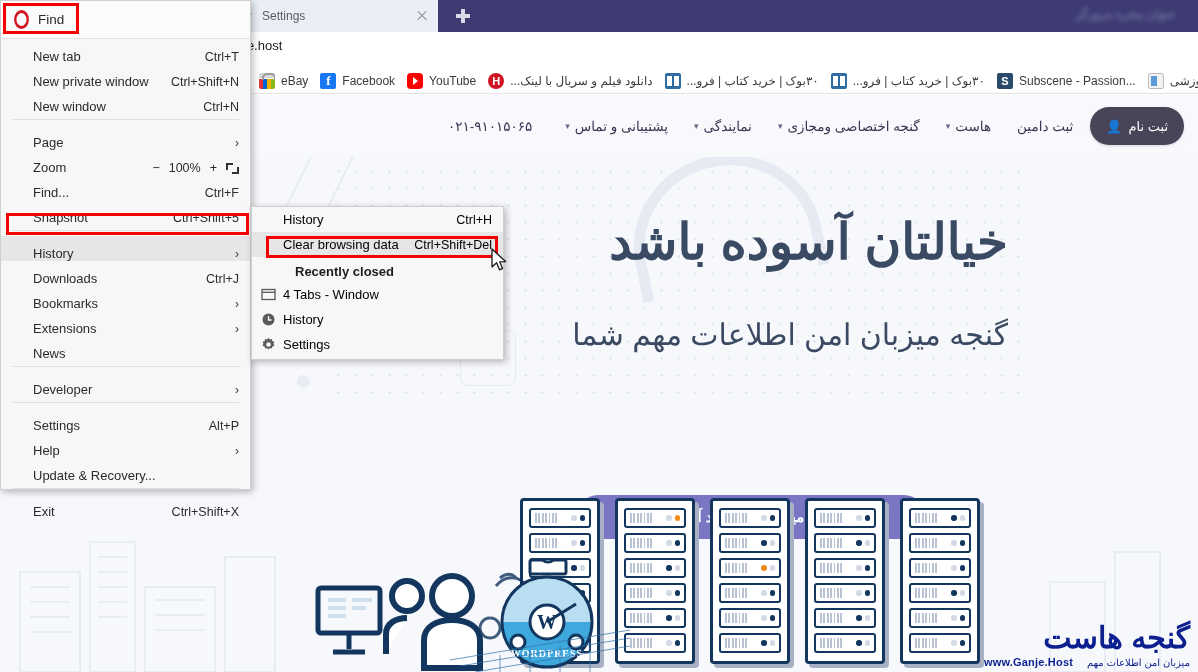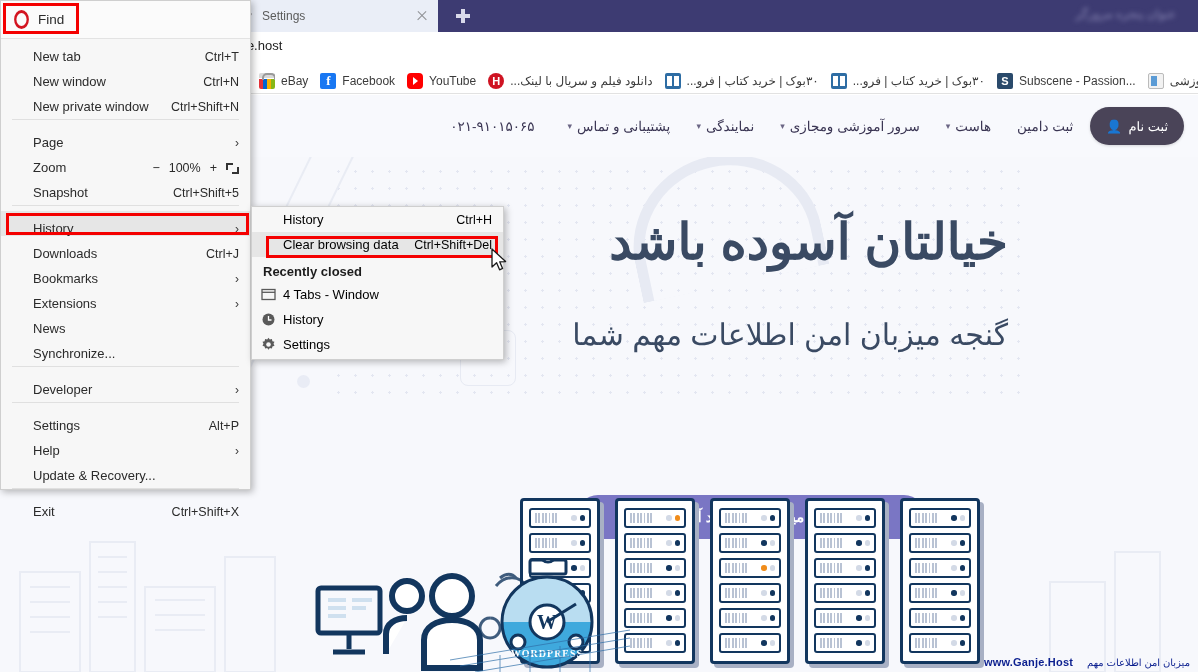--- a/index.html
+++ b/index.html
@@ -251,21 +251,21 @@
   .zoom-ctl .fs::before{ left:0; top:0; border-left:2px solid #333; border-top:2px solid #333; }
   .zoom-ctl .fs::after { right:0; bottom:0; border-right:2px solid #333; border-bottom:2px solid #333; }
 
   
   .submenu {
     position:absolute; left:251px; top:206px; width:253px; height:154px;
     background:#f7f7f7; border:1px solid #cfcfcf;
     box-shadow: 2px 2px 7px rgba(0,0,0,.28); z-index:55; font-size:13px;
   }
   .sub-head {
-    padding:7px 11px 3px 11px; font-weight:bold; font-size:13px; color:#1c1c1c;
+    padding:7px 11px 3px 11px; font-weight:bold; font-size:13px; color:#1c1c1c;margin-left:32px;
   }
   .sm { height:25px; display:flex; align-items:center; padding:0 11px 0 31px; position:relative; white-space:nowrap; }
   .sm .lbl { flex:1; }
   .sm .acc { font-size:12.5px; }
   .sm.hl { background:#e6e6e6; }
   .sm-ico { position:absolute; left:9px; top:5px; width:15px; height:15px; }
 
   
   .redbox { position:absolute; border:3px solid #f40000; z-index:70; pointer-events:none; }
   #rb-menu { left:3px;  top:3px;   width:76px;  height:31px; }
@@ -296,21 +296,21 @@
         <span>👤</span>
       </div>
       <div class="nav-item">
         <span>ثبت دامین</span>
       </div>
       <div class="nav-item">
         <span>هاست</span>
         <span class="chev">▾</span>
       </div>
       <div class="nav-item">
-        <span>سرور آموزشی ومجازی</span>
+        <span>گنجه اختصاصی ومجازی</span>
         <span class="chev">▾</span>
       </div>
       <div class="nav-item">
         <span>نمایندگی</span>
         <span class="chev">▾</span>
       </div>
       <div class="nav-item">
         <span>پشتیبانی و تماس</span>
         <span class="chev">▾</span>
       </div>
@@ -784,20 +784,21 @@
         <rect x="230" y="0" width="36" height="14" rx="2"></rect>
         <circle cx="248" cy="-6" r="8"></circle>
       </g>
       <g stroke="#2f6fa8" stroke-width="1" fill="none" opacity=".7">
         <path d="M150 100 L330 70 M160 106 L330 78 M175 112 L330 86"></path>
         <path d="M200 95v17M230 90v22M260 86v26M290 82v30"></path>
       </g>
     </svg>
 
     <div class="brand">
+      <div class="brand-name">گنجه هاست</div>
       <div class="brand-row">
         <span class="brand-tag">میزبان امن اطلاعات مهم</span>
         <span class="brand-url">www.Ganje.Host</span>
       </div>
     </div>
   </div>
 
   <div class="titlebar">
     <div class="win-title">عنوان پنجره مرورگر</div>
   </div>
@@ -860,44 +861,48 @@
     <div class="menu-head">
       <span class="opera-logo"></span>
       <span class="menu-head-label">Find</span>
     </div>
 
     <div class="mi">
       <span class="lbl">New tab</span>
       <span class="acc">Ctrl+T</span>
     </div>
     <div class="mi">
+      <span class="lbl">New private window</span>
+      <span class="acc">Ctrl+Shift+N</span>
+    </div>
+    <div class="mi">
       <span class="lbl">New window</span>
       <span class="acc">Ctrl+N</span>
-    </div>
-    <div class="mi">
-      <span class="lbl">New private window</span>
-      <span class="acc">Ctrl+Shift+N</span>
     </div>
 
     <div class="sep"></div>
 
     <div class="mi">
       <span class="lbl">Page</span>
       <span class="arrow">›</span>
     </div>
     <div class="mi">
       <span class="lbl">Zoom</span>
       <span class="zoom-ctl">
         <span>−</span>
         <span>100%</span>
         <span>+</span>
         <span class="fs"></span>
       </span>
     </div>
     <div class="mi">
+      <span class="lbl">Find...</span>
+      <span class="acc">Ctrl+F</span>
+    </div>
+    <div class="mi">
       <span class="lbl">Snapshot</span>
       <span class="acc">Ctrl+Shift+5</span>
     </div>
 
     <div class="sep"></div>
 
     <div class="mi hl">
       <span class="lbl">History</span>
       <span class="arrow">›</span>
     </div>
@@ -908,23 +913,20 @@
     <div class="mi">
       <span class="lbl">Bookmarks</span>
       <span class="arrow">›</span>
     </div>
     <div class="mi">
       <span class="lbl">Extensions</span>
       <span class="arrow">›</span>
     </div>
     <div class="mi">
       <span class="lbl">News</span>
-    </div>
-    <div class="mi">
-      <span class="lbl">Synchronize...</span>
     </div>
 
     <div class="sep"></div>
 
     <div class="mi">
       <span class="lbl">Developer</span>
       <span class="arrow">›</span>
     </div>
 
     <div class="sep"></div>

